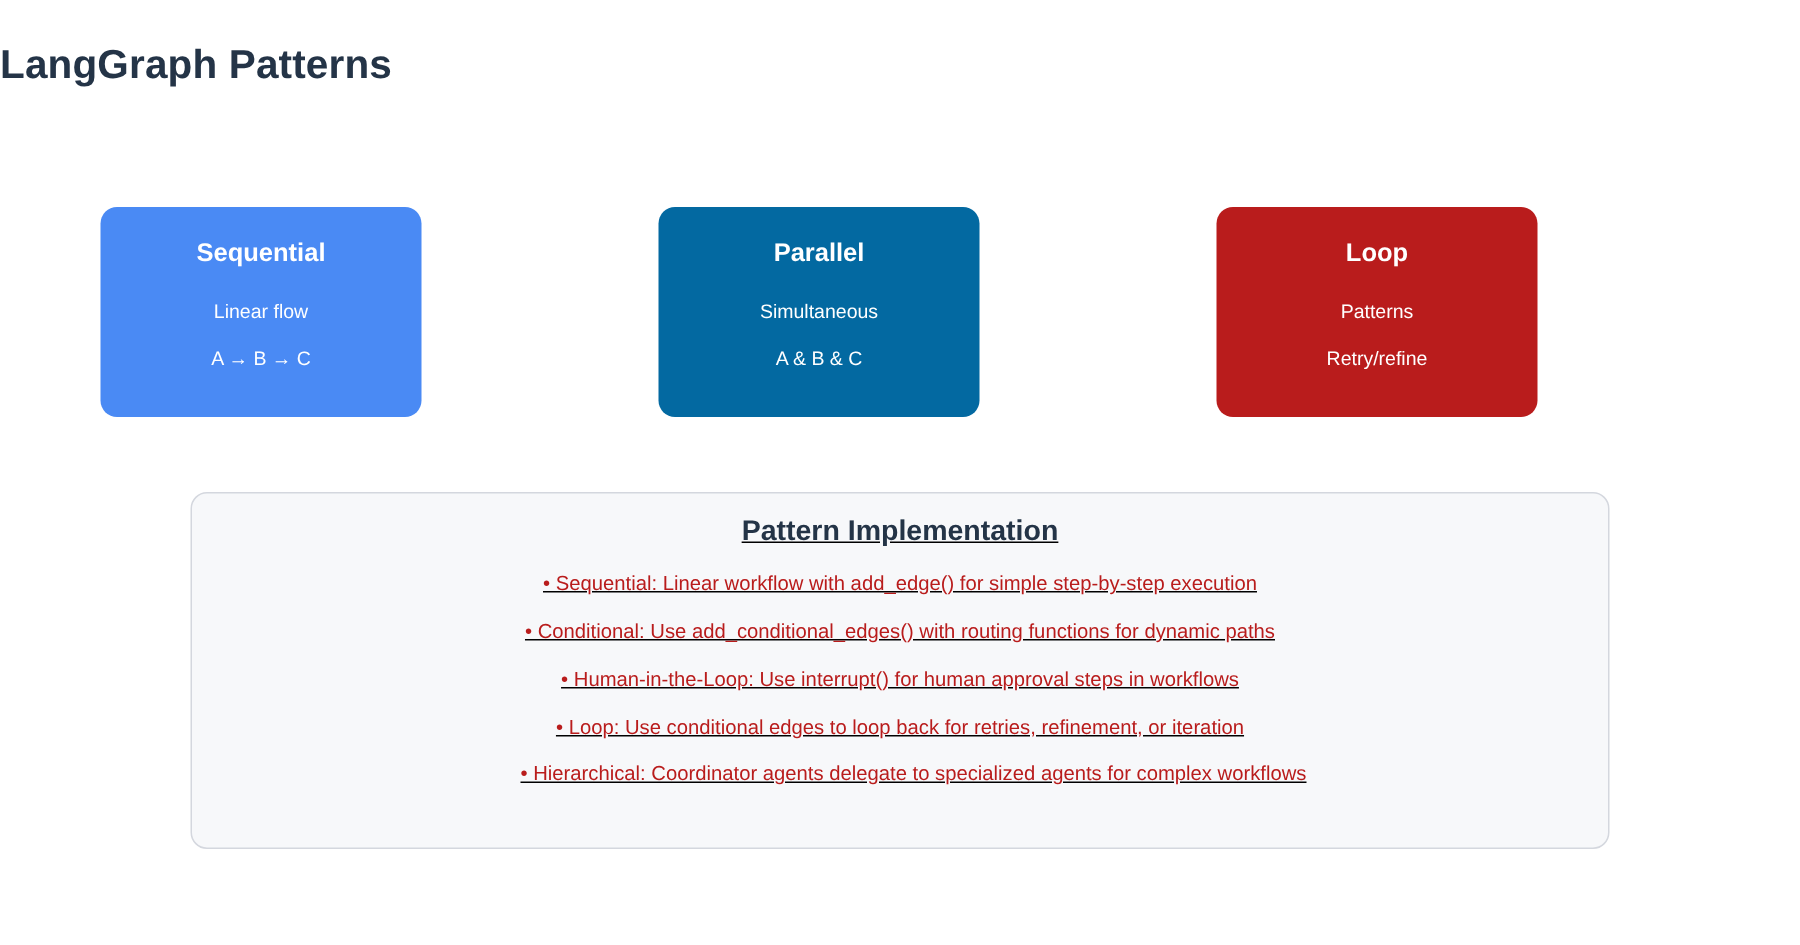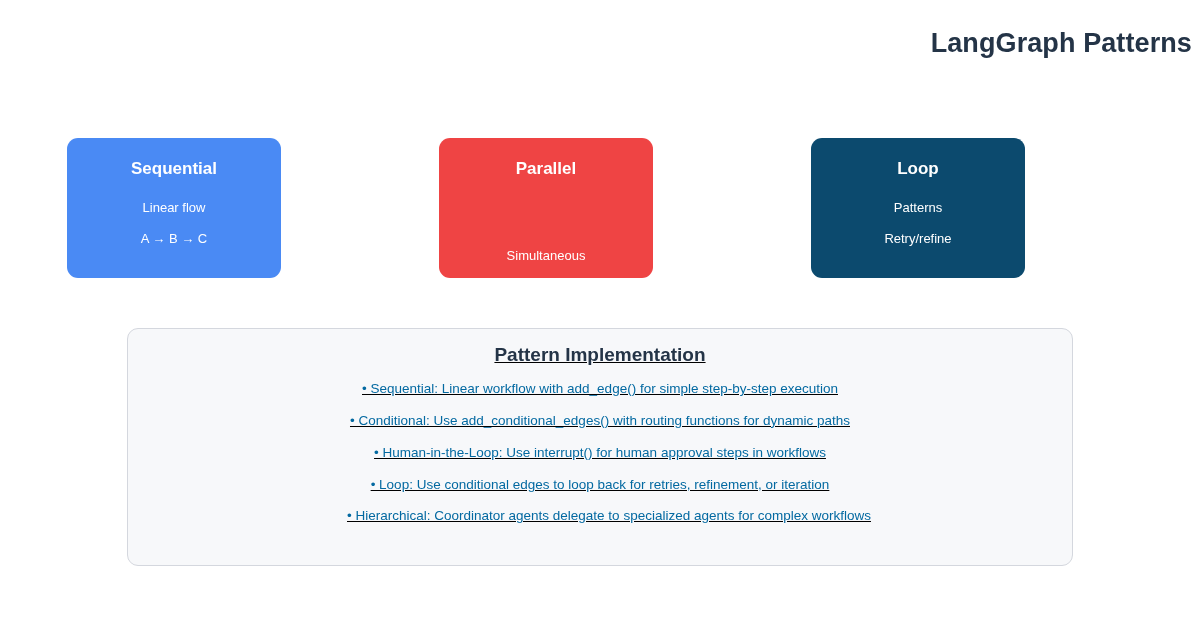--- a/index.html
+++ b/index.html
@@ -20,21 +20,21 @@
     height: 630px;
     box-sizing: border-box;
   }
 
   
   .page-title {
     position: absolute;
     top: 28px;
     left: 0;
     width: 1192px;
-    text-align: right;
+    text-align: left;
     font-size: 27px;
     font-weight: bold;
     color: #243447;
     letter-spacing: 0.1px;
   }
 
   
   .cards-row {
     position: absolute;
     top: 138px;
@@ -100,21 +100,21 @@
   }
 
   .impl-list {
     display: flex;
     flex-direction: column;
     align-items: center;
   }
 
   .impl-item {
     font-size: 13.5px;
-    color: #0369a1;
+    color: #b91c1c;
     line-height: 1.1;
     margin-bottom: 17px;
     text-align: left;
     white-space: nowrap;
   }
   .impl-item:last-child {
     margin-bottom: 0;
     margin-left: 18px;
   }
 </style>
@@ -127,27 +127,27 @@
 
   <div class="cards-row">
 
     <div class="pattern-card" style="background: rgb(74, 138, 244);">
       <div class="card-title">Sequential</div>
       <div class="card-line">Linear flow</div>
       <div class="card-line">A → B → C</div>
     </div>
 
 
-    <div class="pattern-card" style="background: #ef4444; gap: 48px;">
+    <div class="pattern-card" style="background: #0369a1;">
       <div class="card-title">Parallel</div>
       <div class="card-line">Simultaneous</div>
       <div class="card-line">A &amp; B &amp; C</div>
     </div>
 
-    <div class="pattern-card" style="background: #0c4a6e;">
+    <div class="pattern-card" style="background: #b91c1c;">
       <div class="card-title">Loop</div>
       <div class="card-line">Patterns</div>
       <div class="card-line">Retry/refine</div>
     </div>
 
   </div>
 
   <div class="impl-panel" style="background: rgb(247, 248, 250); border-color: rgb(212, 215, 222);">
     <div class="impl-title">Pattern Implementation</div>
     <div class="impl-list">

